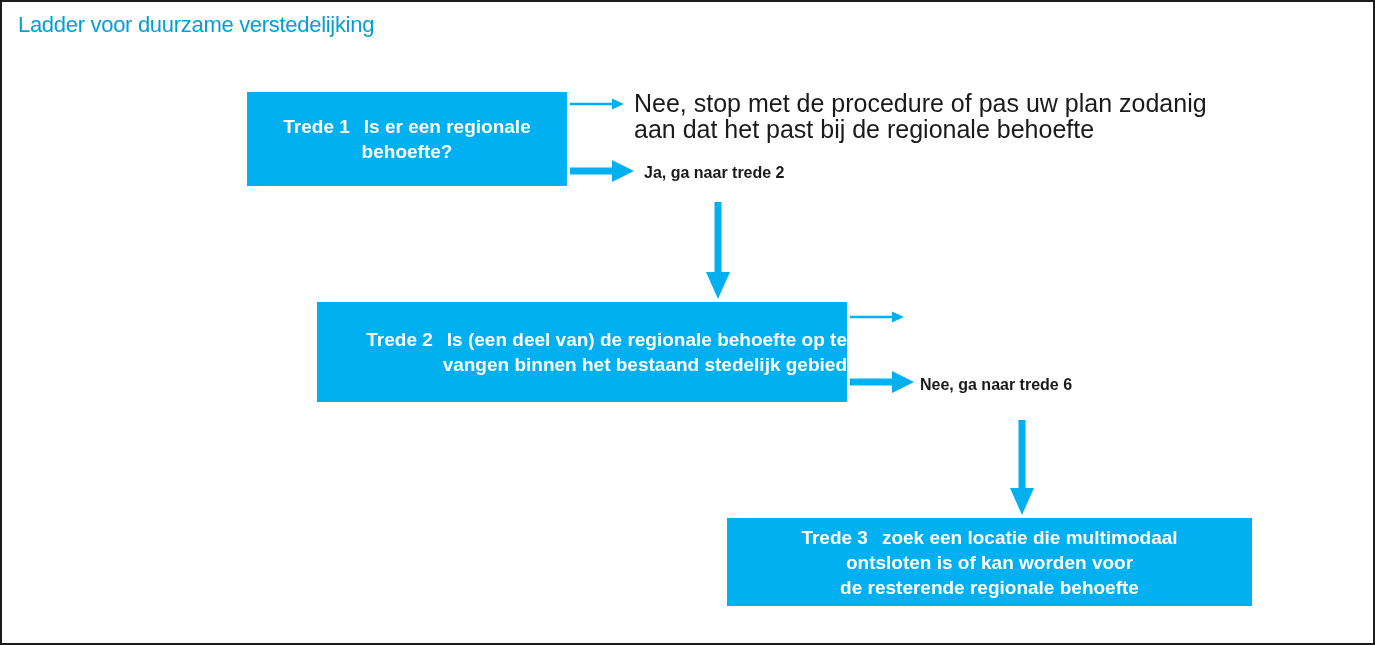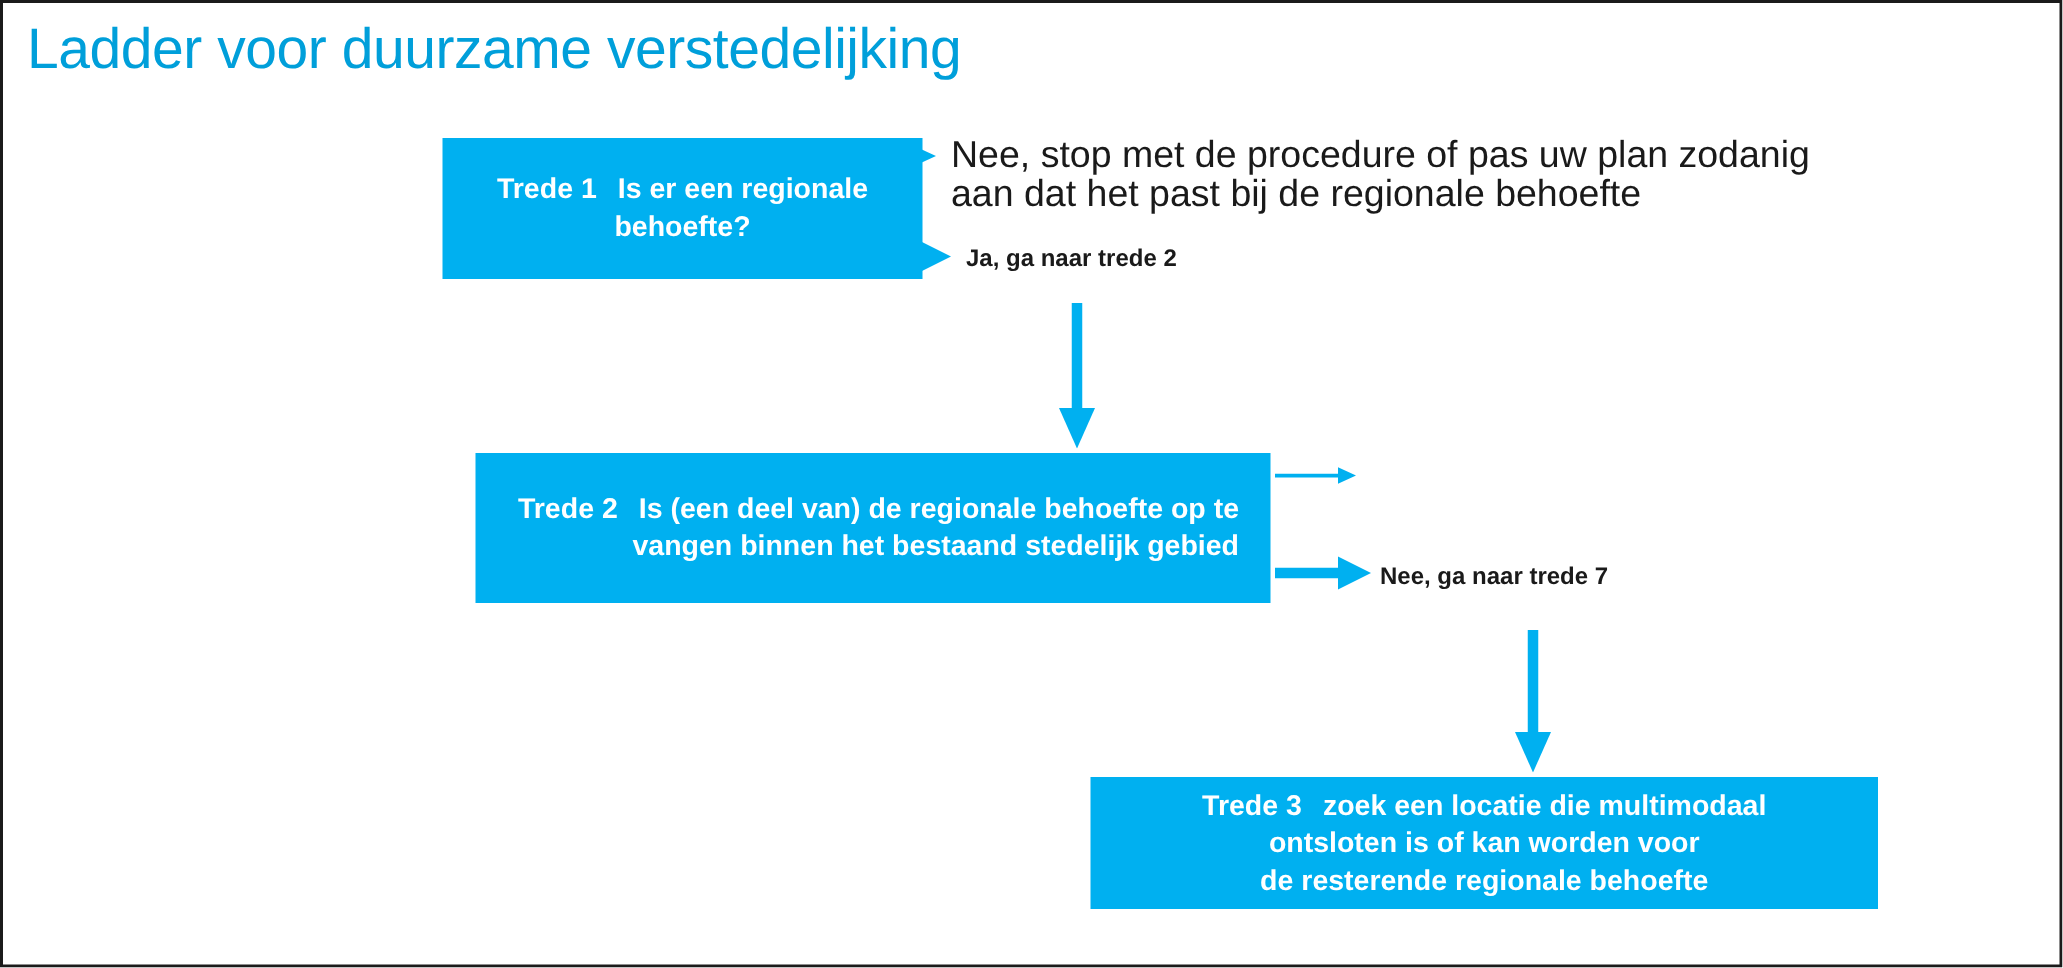--- a/index.html
+++ b/index.html
@@ -12,46 +12,46 @@
     height: 645px;
     background: #ffffff;
     border: 2px solid #1b1b1b;
     overflow: hidden;
   }
 
   .title {
     position: absolute;
     left: 16px;
     top: 10px;
-    font-size: 38px;
+    font-size: 22px;
     font-weight: 400;
     color: var(--title, #00a0dc);
     letter-spacing: -0.3px;
     text-align: center;
   }
 
   .box {
     position: absolute;
     background: var(--accent, #00b0f0);
     color: #ffffff;
     font-weight: 700;
     font-size: 19px;
     line-height: 25px;
     display: flex;
     align-items: center;
   }
   .box .content { width: 100%; }
   .pre { white-space: pre-line; }
   .label { margin-right: 14px; }
 
-  .box1 { left: 245px; top: 90px;  width: 320px; height: 94px; margin-left: 48px;  }
+  .box1 { left: 245px; top: 90px;  width: 320px; height: 94px;  }
   .box1 .content { text-align: center; padding: 0 6px; }
 
   .box2 { left: 315px; top: 300px; width: 530px; height: 100px; }
-  .box2 .content { text-align: right; padding-right: 21px; }
+  .box2 .content { text-align: right; padding-right: 0; }
 
   .box3 { left: 725px; top: 516px; width: 525px; height: 88px; }
   .box3 .content { text-align: center; padding: 0 8px; }
 
   .note {
     position: absolute;
     font-size: 25px;
     line-height: 26px;
     color: var(--text, #1a1a1a);
     white-space: pre-line;
@@ -132,21 +132,21 @@
       <polygon points="42,3.5 54,9 42,14.5" fill="currentColor"></polygon>
     </svg>
   </div>
 
   <div class="arrow a-no-2">
     <svg width="64" height="24" viewBox="0 0 64 24">
       <line x1="0" y1="12" x2="44" y2="12" stroke="currentColor" stroke-width="7"></line>
       <polygon points="42,1 64,12 42,23" fill="currentColor"></polygon>
     </svg>
   </div>
-  <div class="answer t-no-2">Nee, ga naar trede 7</div>
+  <div class="answer t-no-2">Nee, ga naar trede 6</div>
 
   <div class="arrow a-down-2">
     <svg width="32" height="95" viewBox="0 0 32 95">
       <line x1="16" y1="0" x2="16" y2="70" stroke="currentColor" stroke-width="7"></line>
       <polygon points="4,68 28,68 16,95" fill="currentColor"></polygon>
     </svg>
   </div>
 
   <div class="box box3">
     <div class="content">

